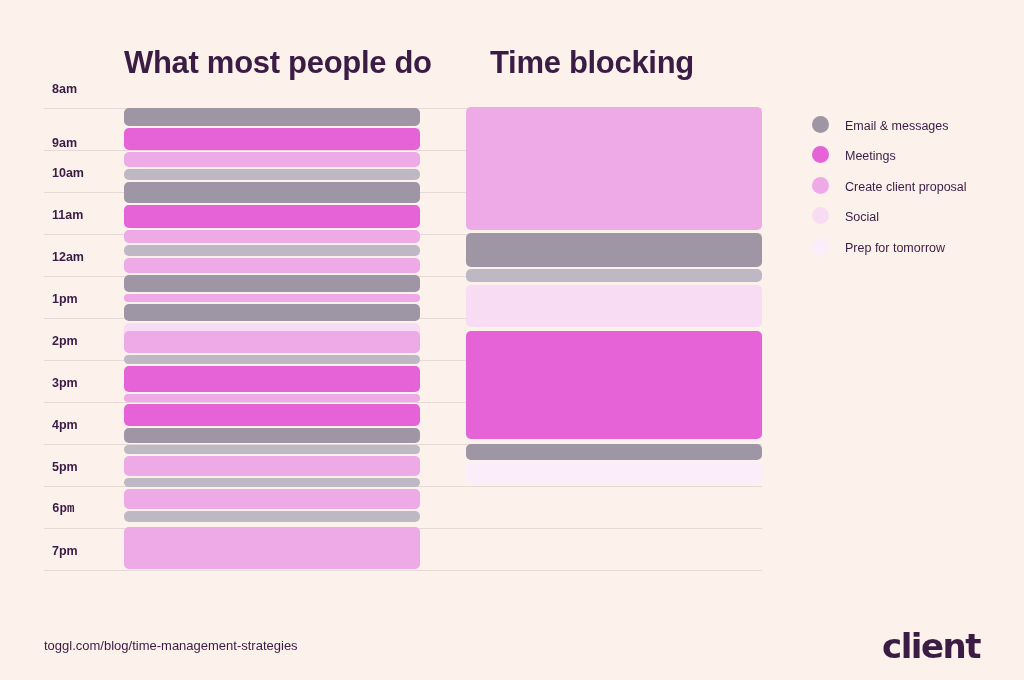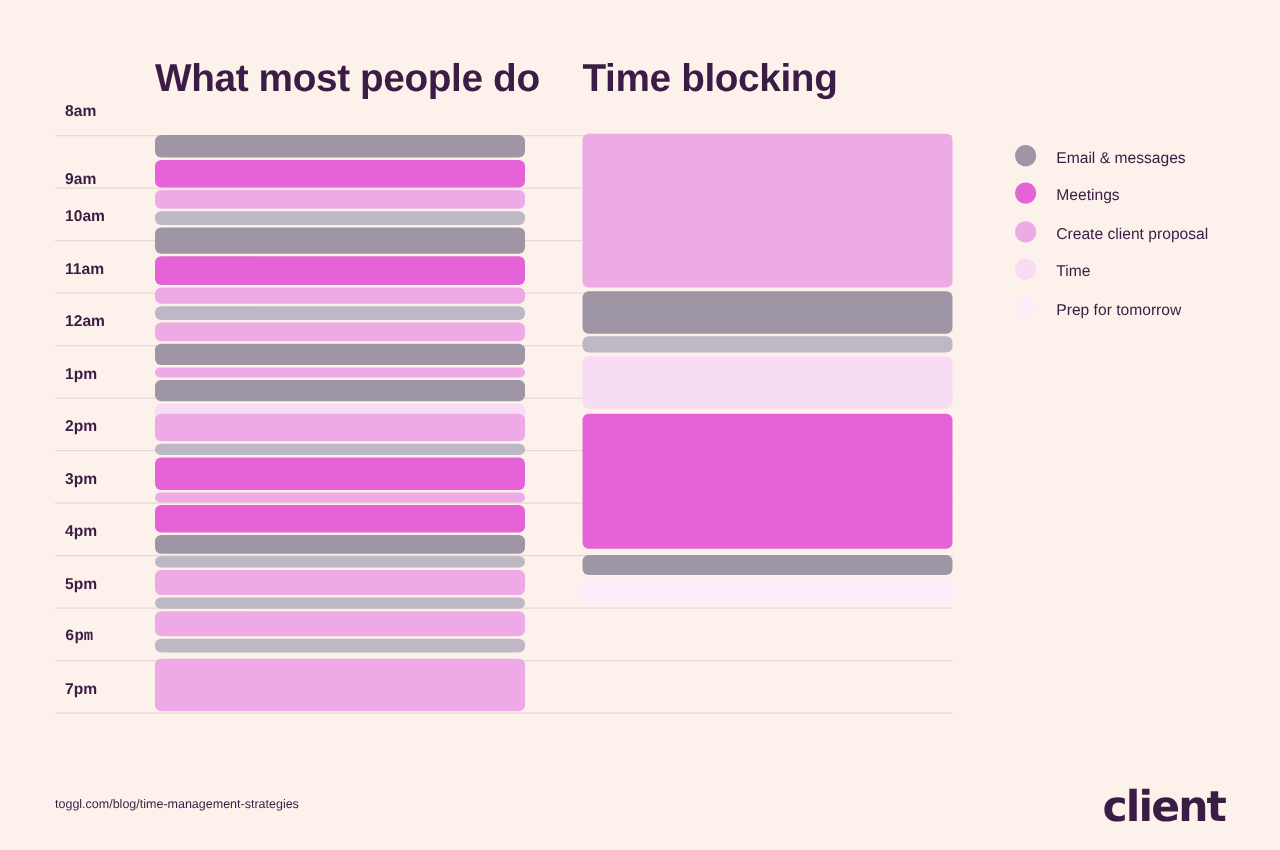--- a/index.html
+++ b/index.html
@@ -14,21 +14,21 @@
 
   .title{
     position:absolute;
     font-size:31px;
     font-weight:700;
     color:#3b1c44;
     letter-spacing:-0.3px;
     white-space:nowrap;
   }
   #title-left{left:124px;top:45px;}
-  #title-right{left:466px;top:45px;}
+  #title-right{left:490px;top:45px;}
 
   .gridline{
     position:absolute;
     left:44px;
     width:718px;
     height:1px;
     background:#e7d9d6;
   }
   .hourlabel{
     position:absolute;
@@ -62,21 +62,21 @@
   .legend-label{
     margin-left:16px;
     font-size:12.5px;
     color:#3b1c44;
     white-space:nowrap;
   }
 
   #footer-url{
     position:absolute;
     left:44px;top:638px;
-    font-size:10px;
+    font-size:13px;
     color:#3b1c44;
     white-space:nowrap;
   }
   #brand-logo{
     position:absolute;
     right:44px;top:626px;
     font-size:34px;
     font-weight:800;
     color:#3b1c44;
     letter-spacing:-1.5px;
@@ -166,21 +166,21 @@
       <div class="legend-row">
         <span class="legend-dot" style="background: rgb(229, 99, 215);"></span>
         <span class="legend-label">Meetings</span>
       </div>
       <div class="legend-row">
         <span class="legend-dot" style="background: rgb(238, 170, 230);"></span>
         <span class="legend-label">Create client proposal</span>
       </div>
       <div class="legend-row">
         <span class="legend-dot" style="background: rgb(247, 220, 243);"></span>
-        <span class="legend-label">Time</span>
+        <span class="legend-label">Social</span>
       </div>
       <div class="legend-row">
         <span class="legend-dot" style="background: rgb(251, 238, 250);"></span>
         <span class="legend-label">Prep for tomorrow</span>
       </div>
     </div>
 
   <div id="footer-url">toggl.com/blog/time-management-strategies</div>
 
   <div id="brand-logo">client</div>

